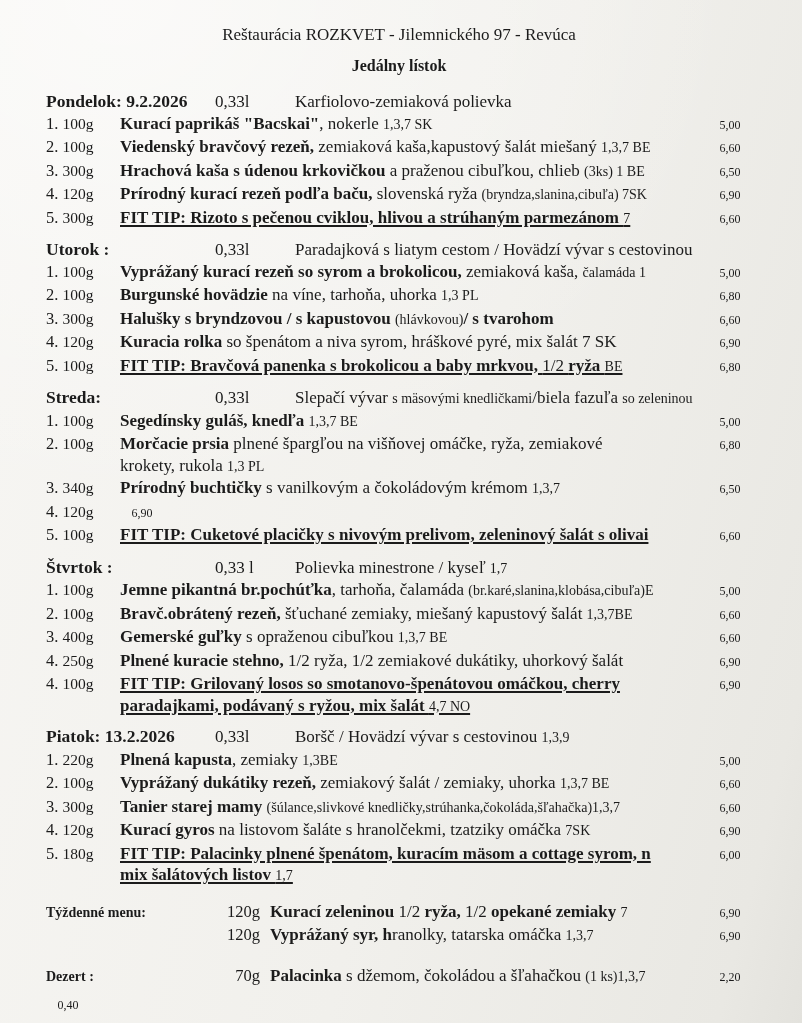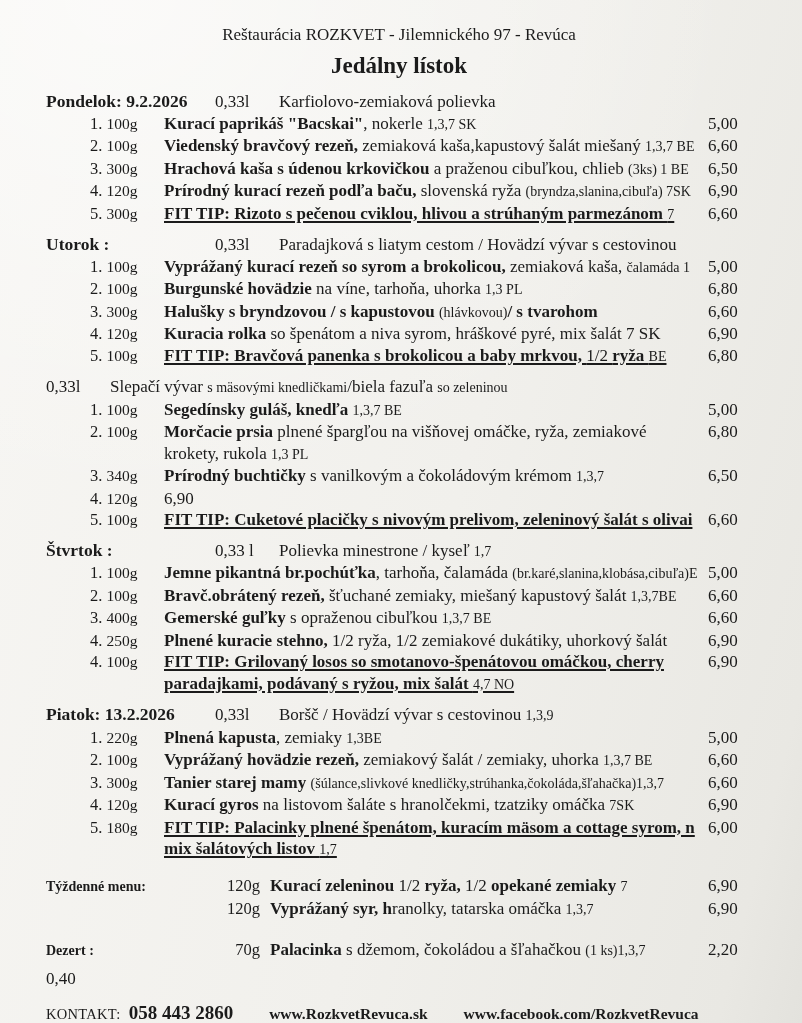--- a/index.html
+++ b/index.html
@@ -8,33 +8,33 @@
     background:
       radial-gradient(140% 90% at 15% 0%, rgba(255,255,255,0.55), rgba(255,255,255,0) 55%),
       linear-gradient(104deg,#f7f6f3 0%,#f1f0ec 55%,#e9e8e3 92%,#e3e2dd 100%);
     font-family:"Liberation Serif","DejaVu Serif",serif;
     color:#1b1b1b;
     overflow:hidden;
     position:relative;
   }
   .content{padding:24px 50px 0 46px;}
   .h1{font-size:17px;text-align:center;line-height:21px;}
-  .h2{font-size:23px;font-weight:bold;text-align:center;margin:7px 0 11px 0;line-height:28px;}
+  .h2{font-size:16px;font-weight:bold;text-align:center;margin:7px 0 11px 0;line-height:28px;}
 
   .day-section{margin-bottom:9px;}
   .day-row{display:flex;align-items:baseline;line-height:21.5px;font-size:17px;}
   .day-label{width:169px;flex:none;font-weight:bold;font-size:17.5px;}
   .day-vol{width:64px;flex:none;}
-  .day-soup{flex:1 1 0;min-width:0;white-space:nowrap;}
+  .day-soup{flex:1 1 0;min-width:0;white-space:nowrap;margin-left:16px;}
 
   .item-row{display:flex;align-items:baseline;line-height:21.5px;font-size:17px;}
-  .col-num{width:74px;flex:none;font-size:16.5px;margin-left:44px;}
+  .col-num{width:74px;flex:none;font-size:16.5px;}
   .col-num .wt{font-size:15.5px;}
   .col-desc{flex:1 1 0;min-width:0;white-space:nowrap;padding-right:2px;}
-  .col-price{width:44px;flex:none;text-align:left;font-size:17px;}
+  .col-price{width:44px;flex:none;text-align:center;font-size:12px;}
 
   .fit{text-decoration:underline;text-decoration-thickness:2px;text-underline-offset:2px;}
 
   .p-b{font-weight:bold;}
   .p-s{font-size:14px;}
 
   .extras{margin-top:14px;}
   .w-row{display:flex;align-items:baseline;line-height:22.5px;font-size:17px;}
   .w-label{width:178px;flex:none;font-weight:bold;font-size:14px;}
   .w-wt{width:36px;flex:none;text-align:right;font-size:16.5px;}
@@ -117,20 +117,21 @@
             <span class="col-price">6,90</span>
           </div>
           <div class="item-row">
             <span class="col-num"><span class="num">5. </span><span class="wt">100g</span></span>
             <span class="col-desc fit"><span class="p-b">FIT TIP: Bravčová panenka s brokolicou a baby mrkvou, </span><span class="p-n">1/2 </span><span class="p-b">ryža </span><span class="p-s">BE</span></span>
             <span class="col-price">6,80</span>
           </div>
         </div>
         <div class="day-section">
           <div class="day-row">
+            <span class="day-label">Streda:</span>
             <span class="day-vol">0,33l</span>
             <span class="day-soup"><span class="p-n">Slepačí vývar </span><span class="p-s">s mäsovými knedličkami</span><span class="p-n">/biela fazuľa </span><span class="p-s">so zeleninou</span></span>
           </div>
           <div class="item-row">
             <span class="col-num"><span class="num">1. </span><span class="wt">100g</span></span>
             <span class="col-desc"><span class="p-b">Segedínsky guláš, knedľa </span><span class="p-s">1,3,7 BE</span></span>
             <span class="col-price">5,00</span>
           </div>
           <div class="item-row">
             <span class="col-num"><span class="num">2. </span><span class="wt">100g</span></span>
@@ -190,21 +191,21 @@
             <span class="day-vol">0,33l</span>
             <span class="day-soup"><span class="p-n">Boršč / Hovädzí vývar s cestovinou </span><span class="p-s">1,3,9</span></span>
           </div>
           <div class="item-row">
             <span class="col-num"><span class="num">1. </span><span class="wt">220g</span></span>
             <span class="col-desc"><span class="p-b">Plnená kapusta</span><span class="p-n">, zemiaky </span><span class="p-s">1,3BE</span></span>
             <span class="col-price">5,00</span>
           </div>
           <div class="item-row">
             <span class="col-num"><span class="num">2. </span><span class="wt">100g</span></span>
-            <span class="col-desc"><span class="p-b">Vyprážaný hovädzie rezeň,</span><span class="p-n"> zemiakový šalát / zemiaky, uhorka </span><span class="p-s">1,3,7 BE</span></span>
+            <span class="col-desc"><span class="p-b">Vyprážaný dukátiky rezeň,</span><span class="p-n"> zemiakový šalát / zemiaky, uhorka </span><span class="p-s">1,3,7 BE</span></span>
             <span class="col-price">6,60</span>
           </div>
           <div class="item-row">
             <span class="col-num"><span class="num">3. </span><span class="wt">300g</span></span>
             <span class="col-desc"><span class="p-b">Tanier starej mamy </span><span class="p-s">(šúlance,slivkové knedličky,strúhanka,čokoláda,šľahačka)1,3,7</span></span>
             <span class="col-price">6,60</span>
           </div>
           <div class="item-row">
             <span class="col-num"><span class="num">4. </span><span class="wt">120g</span></span>
             <span class="col-desc"><span class="p-b">Kurací gyros</span><span class="p-n"> na listovom šaláte s hranolčekmi, tzatziky omáčka </span><span class="p-s">7SK</span></span>

